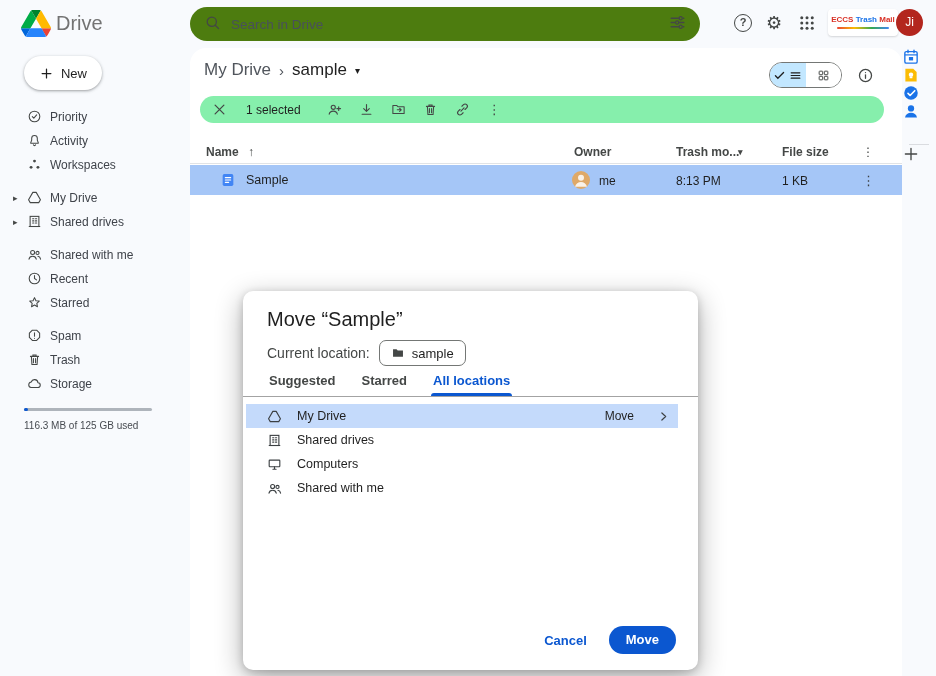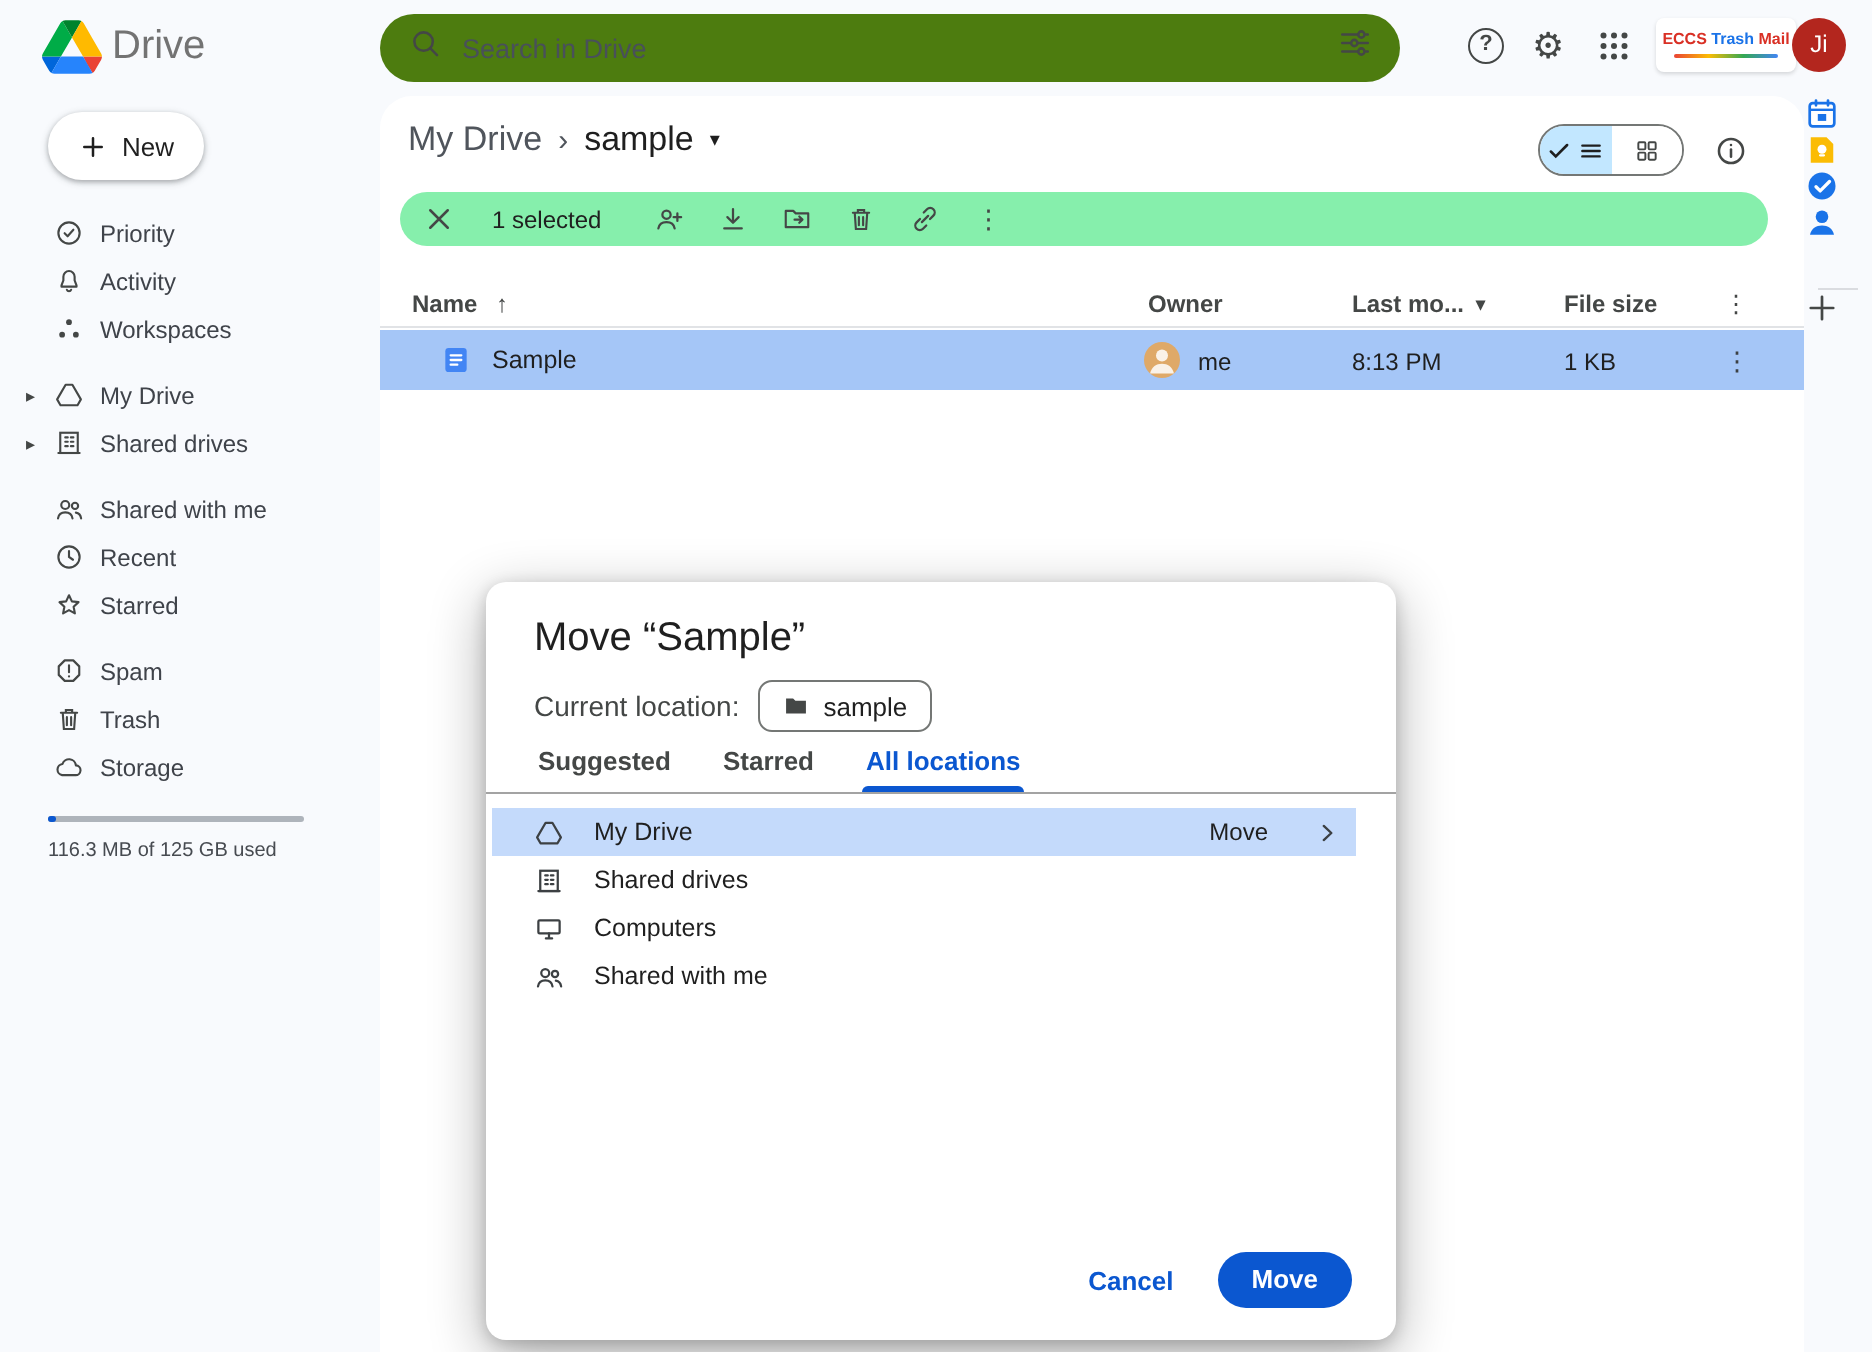--- a/index.html
+++ b/index.html
@@ -392,21 +392,21 @@
             <path d="M9.5 14.5l5-5M8 12l-2.7 2.7a3.6 3.6 0 0 0 5.1 5.1L13 17.2M16 12l2.7-2.7a3.6 3.6 0 0 0-5.1-5.1L11 6.8"></path>
           </svg>
         </span>
       <span class="tic kebab">⋮</span>
     </div>
 
     <div class="table-header">
       <span class="h-name">Name</span>
       <span class="h-sort">↑</span>
       <span class="h-owner">Owner</span>
-      <span class="h-mod">Last mo...</span>
+      <span class="h-mod">Trash mo...</span>
       <span class="h-mod-caret">▾</span>
       <span class="h-size">File size</span>
       <span class="h-kebab">⋮</span>
     </div>
 
     <div class="file-row">
       <span class="f-icon">
         <svg viewBox="0 0 24 24">
             <rect x="4" y="3" width="16" height="18" rx="2.5" fill="#4285f4"></rect>
             <path d="M8 8.5h8M8 12h8M8 15.5h5" stroke="#fff" stroke-width="1.7" stroke-linecap="round"></path>

